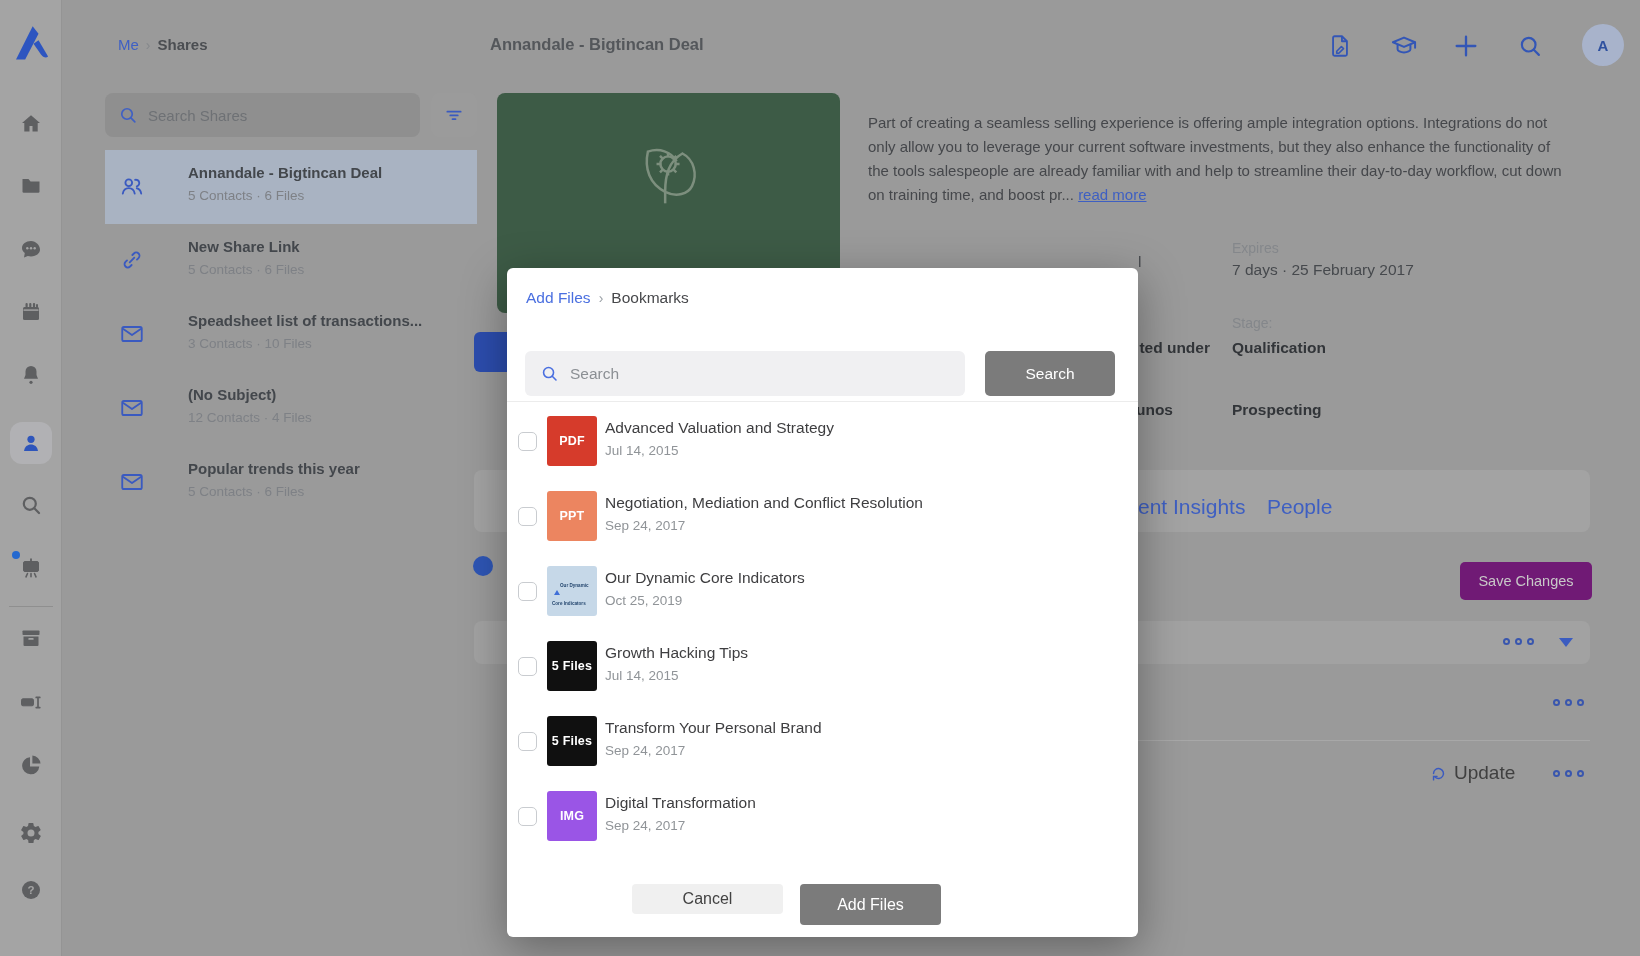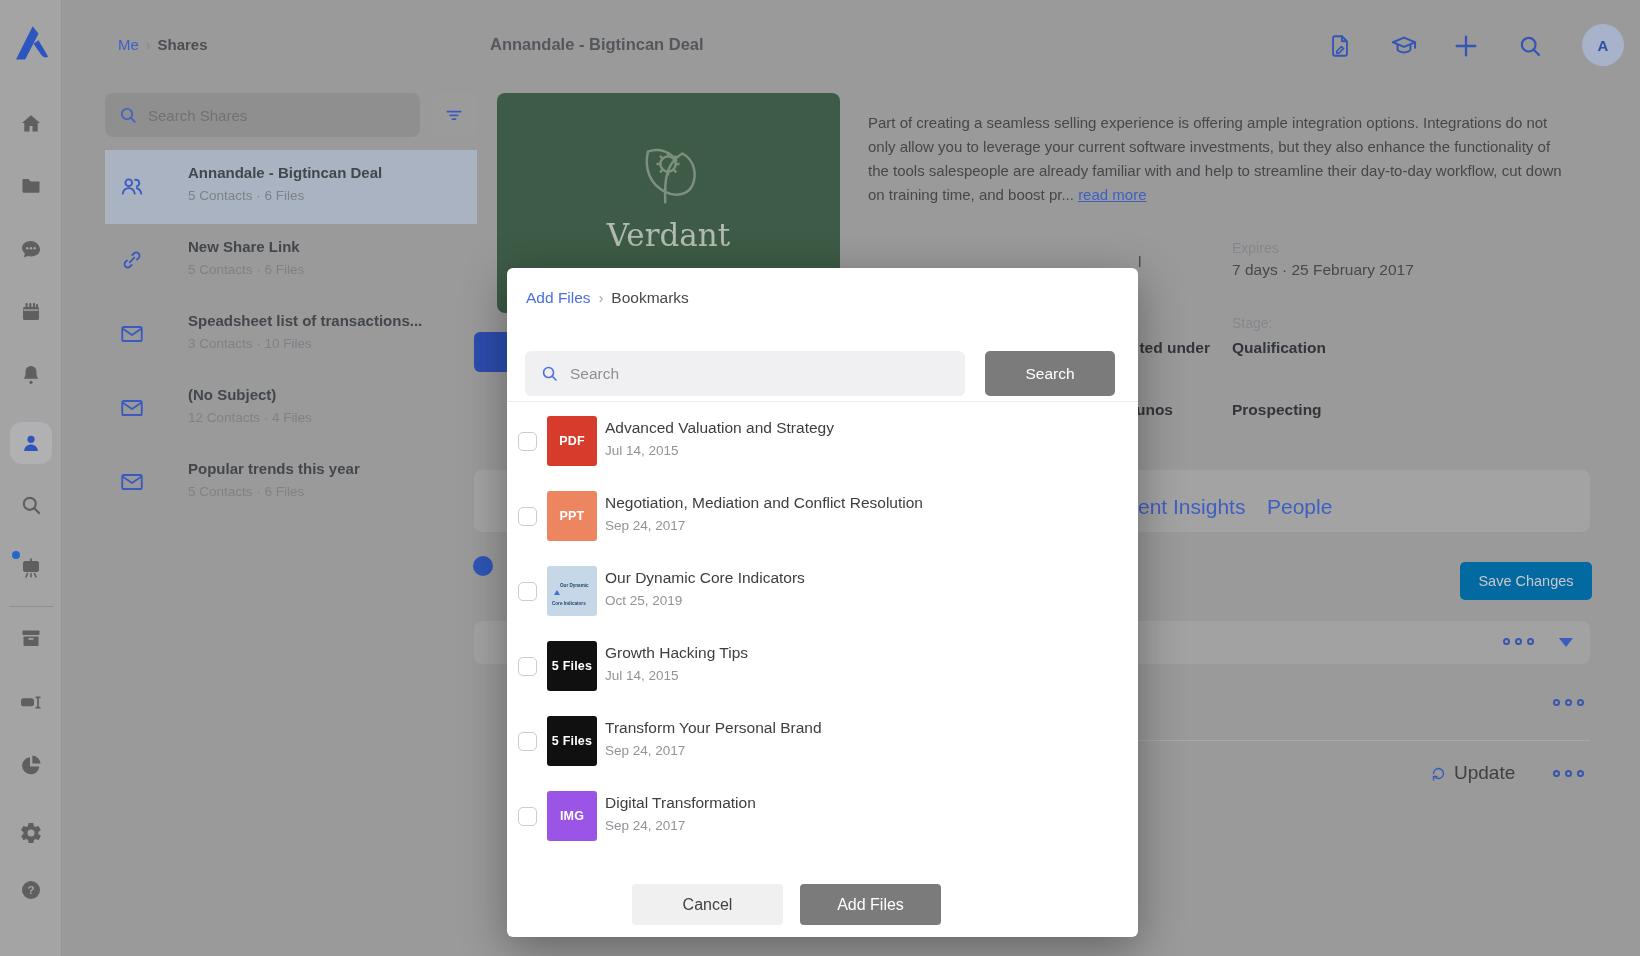--- a/index.html
+++ b/index.html
@@ -54,21 +54,21 @@
   .desc { position:absolute; left:868px; top:111px; width:700px; font-size:15px; line-height:24px; color:#45474b; z-index:1; }
   .desc a { color:#3e5fc2; text-decoration:underline; }
 
   .lbl { position:absolute; font-size:14px; color:#84878b; z-index:1; }
   .val { position:absolute; font-size:15.5px; color:#46494d; z-index:1; }
   .val-b { position:absolute; font-size:15.5px; font-weight:bold; color:#323539; z-index:1; white-space:nowrap; }
 
   .tabs-band { position:absolute; left:474px; top:470px; width:1116px; height:62px; background:#a3a3a3; border-radius:8px; z-index:1; }
   .bg-tab { position:absolute; top:495px; font-size:21px; color:#3e5fc2; z-index:1; white-space:nowrap; }
 
-  .save-btn { position:absolute; left:1460px; top:562px; width:132px; height:38px; border-radius:5px; background:#0369a1; color:#c8c8c8; font-size:14.5px; display:flex; align-items:center; justify-content:center; z-index:1; }
+  .save-btn { position:absolute; left:1460px; top:562px; width:132px; height:38px; border-radius:5px; background:#701a75; color:#c8c8c8; font-size:14.5px; display:flex; align-items:center; justify-content:center; z-index:1; }
 
   .row-card { position:absolute; left:474px; top:621px; width:1116px; height:43px; border-radius:8px; background:#a2a2a2; z-index:1; }
   .dots { position:absolute; display:flex; gap:5px; z-index:1; }
   .dots i { width:7px; height:7px; border:2px solid #3956ae; border-radius:50%; display:block; }
   .caret { position:absolute; left:1559px; top:638px; width:0; height:0; border-left:7px solid transparent; border-right:7px solid transparent; border-top:9px solid #3b5cc0; z-index:1; }
   .bg-divider { position:absolute; left:845px; top:740px; width:745px; height:1px; background:#a8a8a8; z-index:1; }
   .update-row { position:absolute; left:1430px; top:762px; display:flex; align-items:center; gap:7px; z-index:1; }
   .update-row svg { width:17px; height:17px; color:#3a5ac0; }
   .update-row span { font-size:19px; color:#404040; }
 
@@ -88,21 +88,21 @@
   .file-row { position:relative; height:75px; }
   .checkbox { position:absolute; left:11px; top:28px; width:19px; height:19px; border:1.5px solid #c9ccd0; border-radius:5px; background:#fff; }
   .tile { position:absolute; left:40px; top:12px; width:50px; height:50px; border-radius:3px; display:flex; align-items:center; justify-content:center; overflow:hidden; }
   .tile-label { color:#fff; font-size:12.5px; font-weight:bold; letter-spacing:.2px; }
   .tile-thumb { position:absolute; inset:0; padding:7px 5px; }
   .tile-thumb .tri { width:0; height:0; border-left:3px solid transparent; border-right:3px solid transparent; border-bottom:5px solid #3f6fd8; margin:8px 0 3px 2px; }
   .tile-thumb .tt { font-size:4.6px; line-height:5.6px; font-weight:bold; color:#24466e; width:34px; }
   .file-title { position:absolute; left:98px; top:15px; font-size:15.5px; color:#3e3e40; white-space:nowrap; }
   .file-date { position:absolute; left:98px; top:39px; font-size:13.5px; color:#909498; }
 
-  .m-cancel { position:absolute; left:125px; top:616px; width:151px; height:41px; border-radius:4px; background:#f0f0f0; color:#424242; font-size:16px; display:flex; align-items:center; justify-content:center; }
+  .m-cancel { position:absolute; left:125px; top:616px; width:151px; height:30px; border-radius:4px; background:#f0f0f0; color:#424242; font-size:16px; display:flex; align-items:center; justify-content:center; }
   .m-submit { position:absolute; left:293px; top:616px; width:141px; height:41px; border-radius:4px; background:#7b7b7b; color:#ffffff; font-size:16px; display:flex; align-items:center; justify-content:center; }
 </style>
 </head>
 <body>
 
 <div id="screen">
 
   <nav class="rail">
     <div class="rail-logo">
       <svg viewBox="0 0 48 48">
@@ -311,21 +311,20 @@
 
   <div class="verdant-card">
     <div class="verdant-logo">
       <svg viewBox="0 0 48 48" fill="none" stroke="currentColor" stroke-width="1.3">
           <path d="M22 38C14 34 11 26 13 17c6-2 12 0 15 5M22 38c0-9 2-16 9-20 6 3 8 11 5 17-2 4-8 6-14 3z"></path>
           <path d="M22 38v6"></path>
           <circle cx="23.5" cy="23.5" r="4"></circle>
           <path d="M23.5 17.5v2.5M23.5 27v2.5M17.5 23.5H20M27 23.5h2.5M19.3 19.3l1.8 1.8M26 26l1.8 1.8M27.8 19.3 26 21.1M21.1 26l-1.8 1.8"></path>
         </svg>
     </div>
-    <div class="verdant-name">Verdant</div>
   </div>
   <div class="bg-blue-btn"></div>
   <div class="bg-blue-dot"></div>
 
   <div class="desc"><span>Part of creating a seamless selling experience is offering ample integration options. Integrations do not only allow you to leverage your current software investments, but they also enhance the functionality of the tools salespeople are already familiar with and help to streamline their day-to-day workflow, cut down on training time, and boost pr... </span><a href="#">read more</a></div>
 
   <span class="val" style="left:1138px;top:253px">l</span>
   <span class="lbl" style="left:1232px;top:240px">Expires</span>
   <span class="val" style="left:1232px;top:261px">7 days · 25 February 2017</span>
   <span class="lbl" style="left:1232px;top:315px">Stage:</span>

